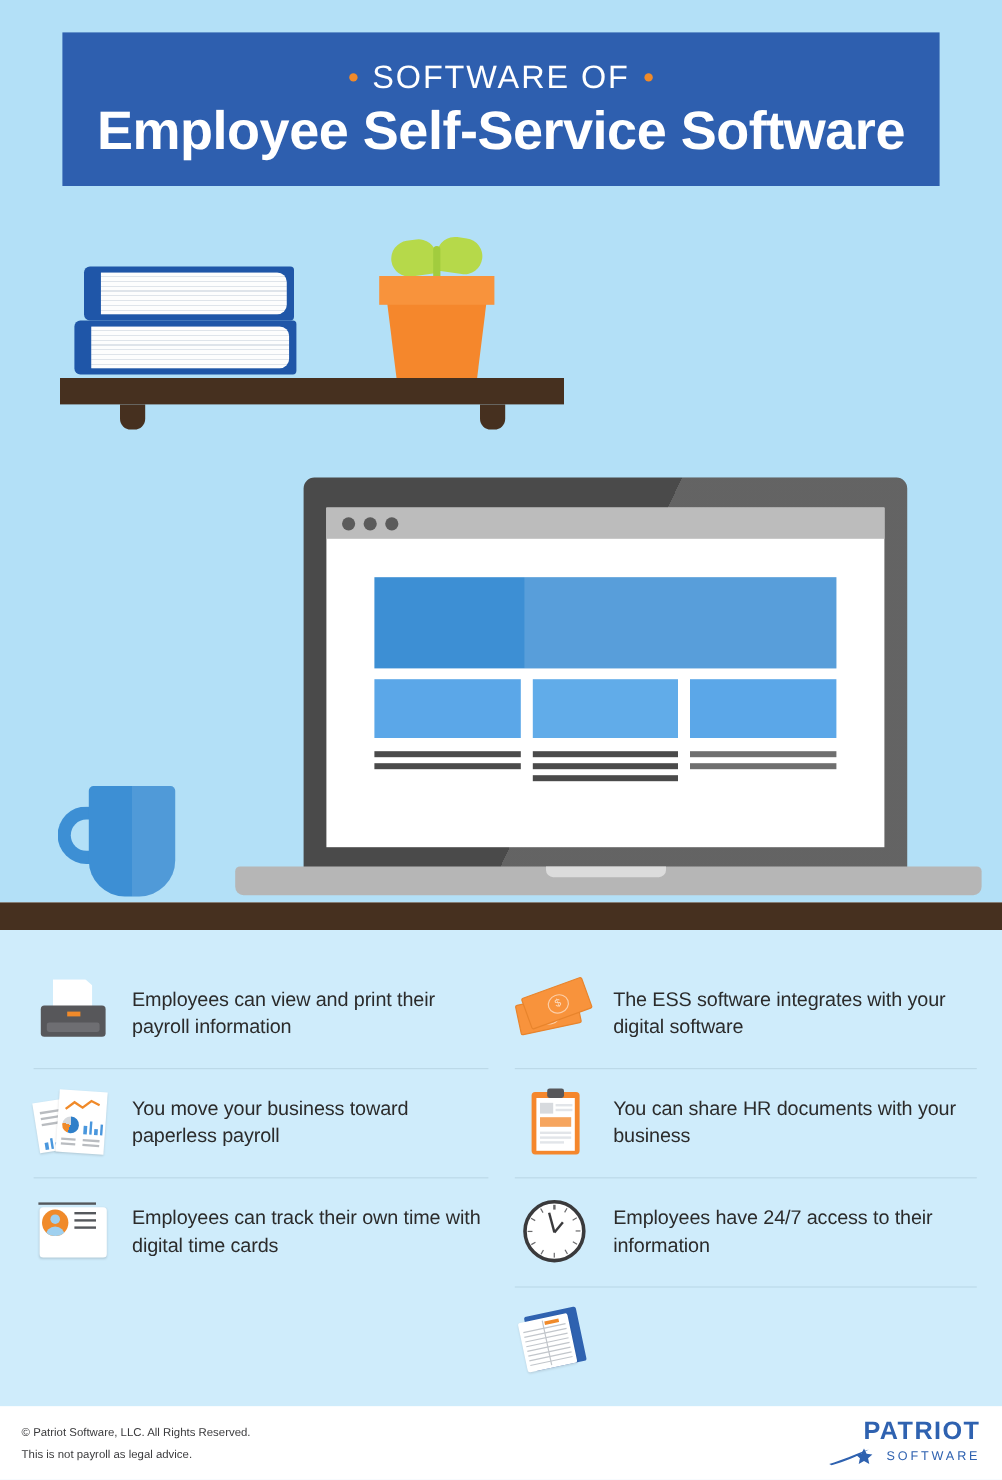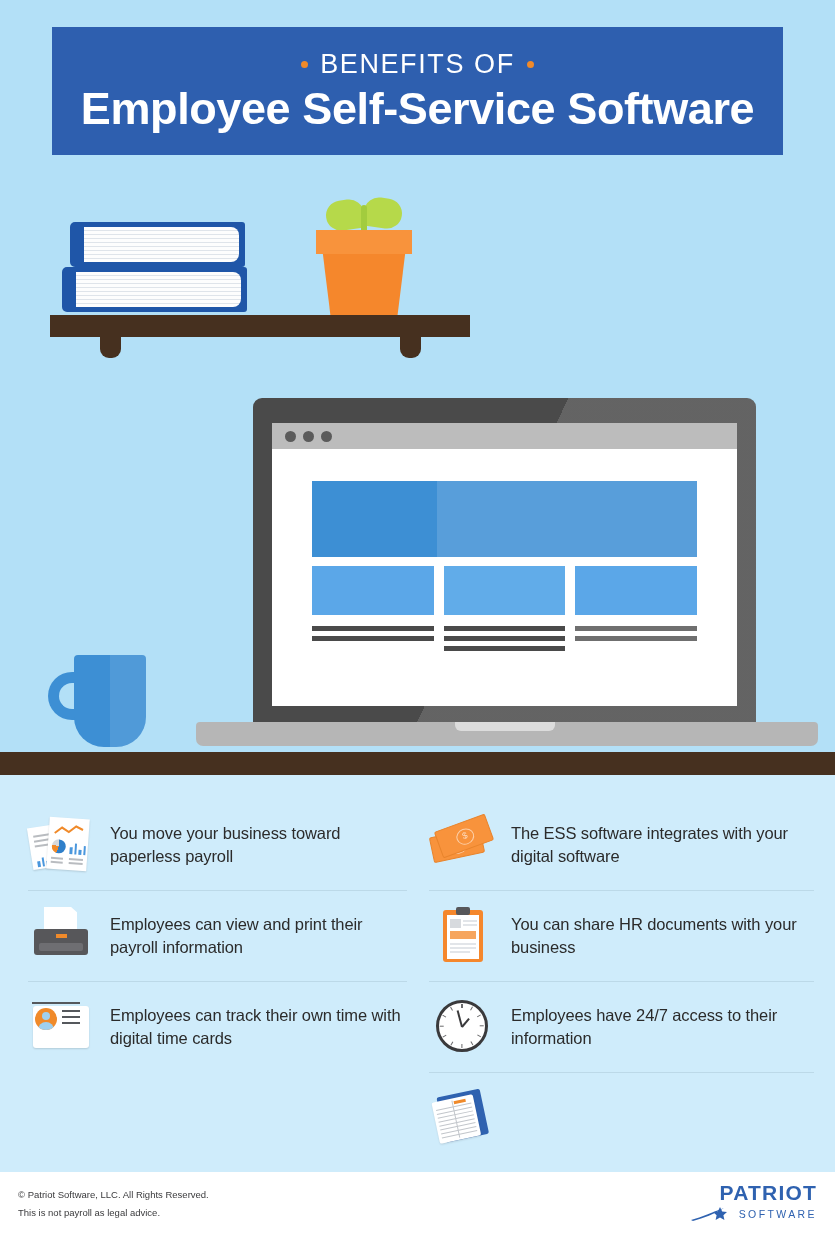--- a/index.html
+++ b/index.html
@@ -656,21 +656,21 @@
 <div class="page">
 
   <div class="bg-top"></div>
   <div class="bg-desk"></div>
   <div class="bg-bottom"></div>
   <div class="bg-footer"></div>
 
   <div class="banner">
     <div class="banner-eyebrow">
       <span class="eyebrow-dot"></span>
-      <span>BENEFITS OF</span>
+      <span>SOFTWARE OF</span>
       <span class="eyebrow-dot"></span>
     </div>
     <div class="banner-title">Employee Self-Service Software</div>
   </div>
 
   <div class="book book-top">
     <div class="book-cover"></div>
     <div class="book-pages"></div>
   </div>
   <div class="book book-bottom">
@@ -721,20 +721,30 @@
         <span class="txt-line light"></span>
       </div>
     </div>
   </div>
   <div class="laptop-base"></div>
   <div class="laptop-notch"></div>
 
   <div class="benefits">
 
     <div class="benefit-col left">
+
+      <div class="benefit-item">
+        <div class="benefit-icon">
+          <div class="ic-printer-paper"></div>
+          <div class="ic-printer-body"></div>
+          <div class="ic-printer-slot"></div>
+          <div class="ic-printer-tray"></div>
+        </div>
+        <div class="benefit-text">Employees can view and print their payroll information</div>
+      </div>
 
       <div class="benefit-item">
         <div class="benefit-icon">
           <div class="ic-doc ic-doc-back">
             <span class="doc-bar" style="left:5px;top:8px;width:18px"></span>
             <span class="doc-bar" style="left:5px;top:13px;width:20px"></span>
             <span class="doc-bar" style="left:5px;top:18px;width:14px"></span>
             <div class="doc-bars" style="left:5px;top:28px">
               <i style="height:6px"></i>
                 <i style="height:9px"></i>
@@ -757,30 +767,20 @@
             <span class="doc-bar" style="left:22px;top:44px;width:14px"></span>
             <span class="doc-bar" style="left:4px;top:40px;width:12px"></span>
             <span class="doc-bar" style="left:4px;top:44px;width:12px"></span>
           </div>
         </div>
         <div class="benefit-text">You move your business toward paperless payroll</div>
       </div>
 
       <div class="benefit-item">
         <div class="benefit-icon">
-          <div class="ic-printer-paper"></div>
-          <div class="ic-printer-body"></div>
-          <div class="ic-printer-slot"></div>
-          <div class="ic-printer-tray"></div>
-        </div>
-        <div class="benefit-text">Employees can view and print their payroll information</div>
-      </div>
-
-      <div class="benefit-item">
-        <div class="benefit-icon">
           <div class="ic-card"></div>
           <div class="ic-card-top"></div>
           <div class="ic-card-avatar"></div>
           <div class="ic-card-lines">
             <i></i>
               <i></i>
               <i></i>
           </div>
         </div>
         <div class="benefit-text">Employees can track their own time with digital time cards</div>

